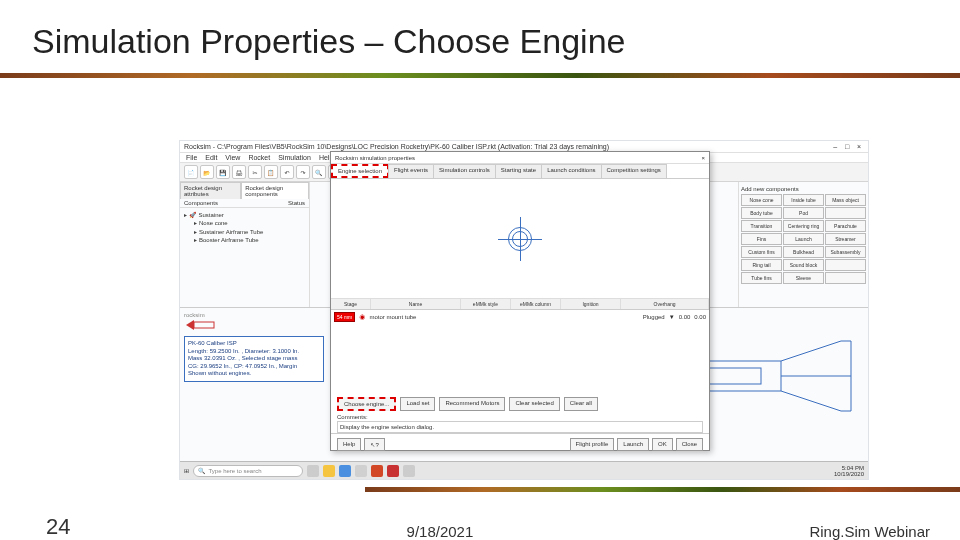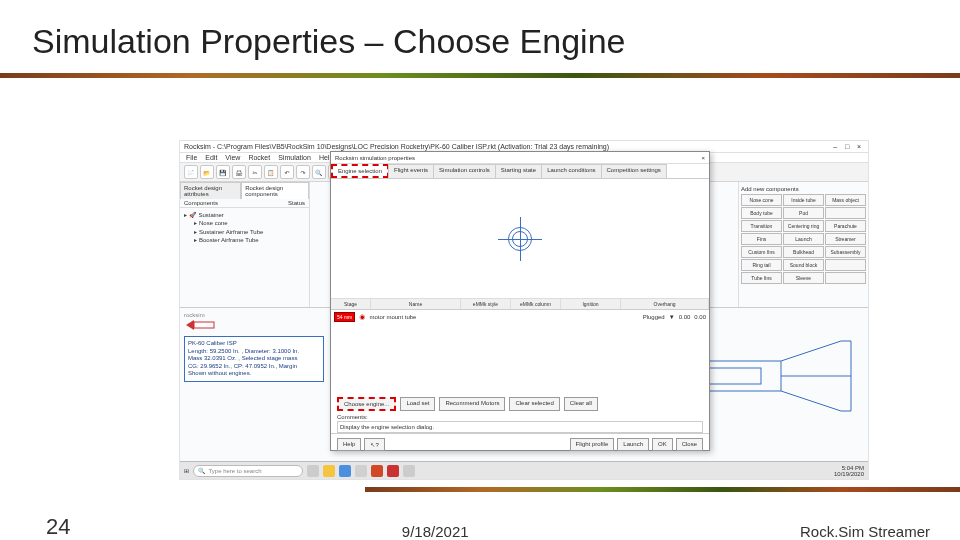--- a/index.html
+++ b/index.html
@@ -264,14 +264,14 @@
       <div>10/19/2020</div>
     </div>
   </div>
 </div>
 
 <div class="accent-bar partial"></div>
 
 <div class="slide-footer">
   <span class="slide-num">24</span>
   <span>9/18/2021</span>
-  <span>Rock.Sim Streamer</span>
+  <span>Ring.Sim Webinar</span>
 </div>
 
 </body></html>

